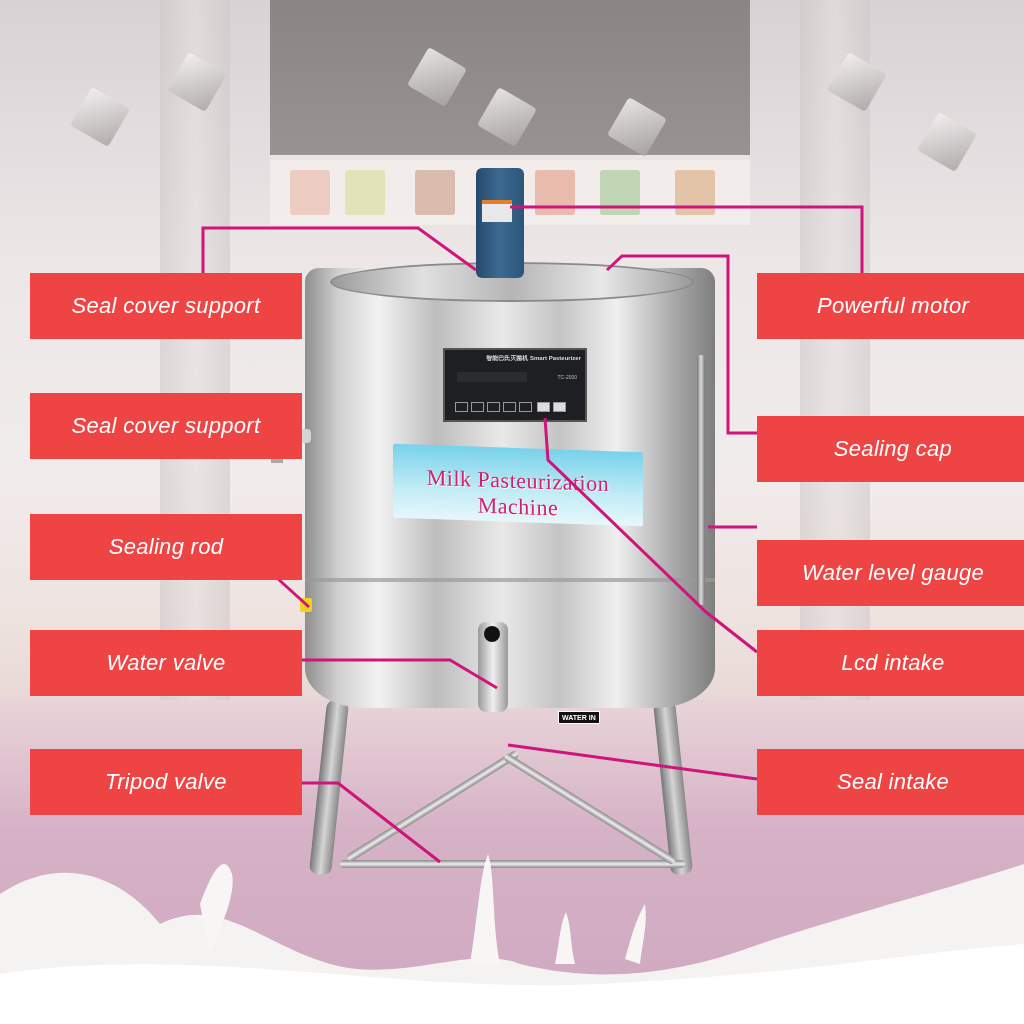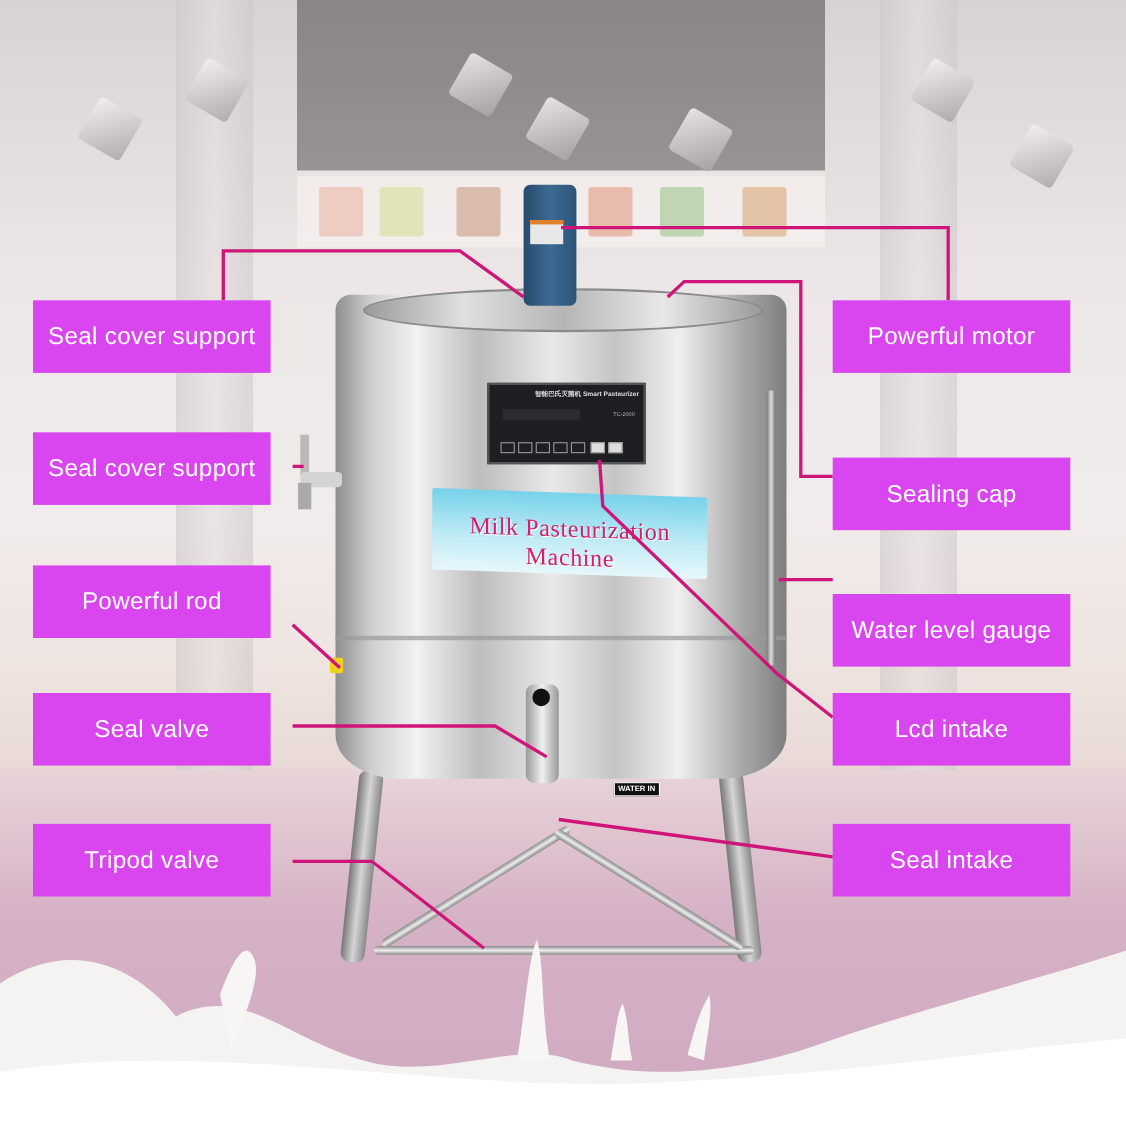--- a/index.html
+++ b/index.html
@@ -46,22 +46,22 @@
   .leg { position:absolute; width:22px; background:linear-gradient(90deg,#777,#d5d5d5,#888); border-radius:8px; }
   .bar { position:absolute; height:8px; background:linear-gradient(180deg,#888,#eee,#888); border-radius:4px; transform-origin:left center; }
   .valve { position:absolute; left:478px; top:622px; width:30px; height:90px;
     background:linear-gradient(90deg,#999,#f0f0f0,#999); border-radius:8px; }
   .valve-knob { position:absolute; left:484px; top:626px; width:16px; height:16px; border-radius:50%; background:#111; }
   .tap-left { position:absolute; left:265px; top:395px; width:46px; height:70px; }
   .heat-knob { position:absolute; left:300px; top:598px; width:12px; height:14px; background:#f1d21a; border-radius:2px; }
   .gauge { position:absolute; left:697px; top:355px; width:8px; height:250px; background:linear-gradient(90deg,#777,#ddd,#777); border-radius:3px; }
 
   
-  .label { position:absolute; width:216px; height:66px; background:#d946ef; color:#fff;
-    font-size:22px; display:flex; align-items:center; justify-content:center; letter-spacing:0.3px; }
+  .label { position:absolute; width:272px; height:66px; background:#ef4444; color:#fff;
+    font-size:22px; display:flex; align-items:center; justify-content:center; letter-spacing:0.3px;font-style:italic; }
   .label.left { left:30px; }
   .label.right { left:757px; }
   svg.lines { position:absolute; left:0; top:0; width:1024px; height:1024px; pointer-events:none; }
 </style>
 </head>
 <body>
 
 <div class="bg"></div>
 <div class="shop-wall"></div>
 <div class="shelf"></div>
@@ -141,21 +141,21 @@
     <polyline points="510,207 862,207 862,273"></polyline>
     <polyline points="757,433 728,433 728,256 622,256 607,270"></polyline>
     <polyline points="757,527 708,527"></polyline>
     <polyline points="757,652 706,612 548,460 545,418"></polyline>
     <polyline points="757,779 508,745"></polyline>
   </g>
 </svg>
 
 <div class="label left" style="top:273px">Seal cover support</div>
 <div class="label left" style="top:393px">Seal cover support</div>
-<div class="label left" style="top:514px">Powerful rod</div>
-<div class="label left" style="top:630px">Seal valve</div>
+<div class="label left" style="top:514px">Sealing rod</div>
+<div class="label left" style="top:630px">Water valve</div>
 <div class="label left" style="top:749px">Tripod valve</div>
 
 <div class="label right" style="top:273px">Powerful motor</div>
 <div class="label right" style="top:416px">Sealing cap</div>
 <div class="label right" style="top:540px">Water level gauge</div>
 <div class="label right" style="top:630px">Lcd intake</div>
 <div class="label right" style="top:749px">Seal intake</div>
 
 </body></html>

